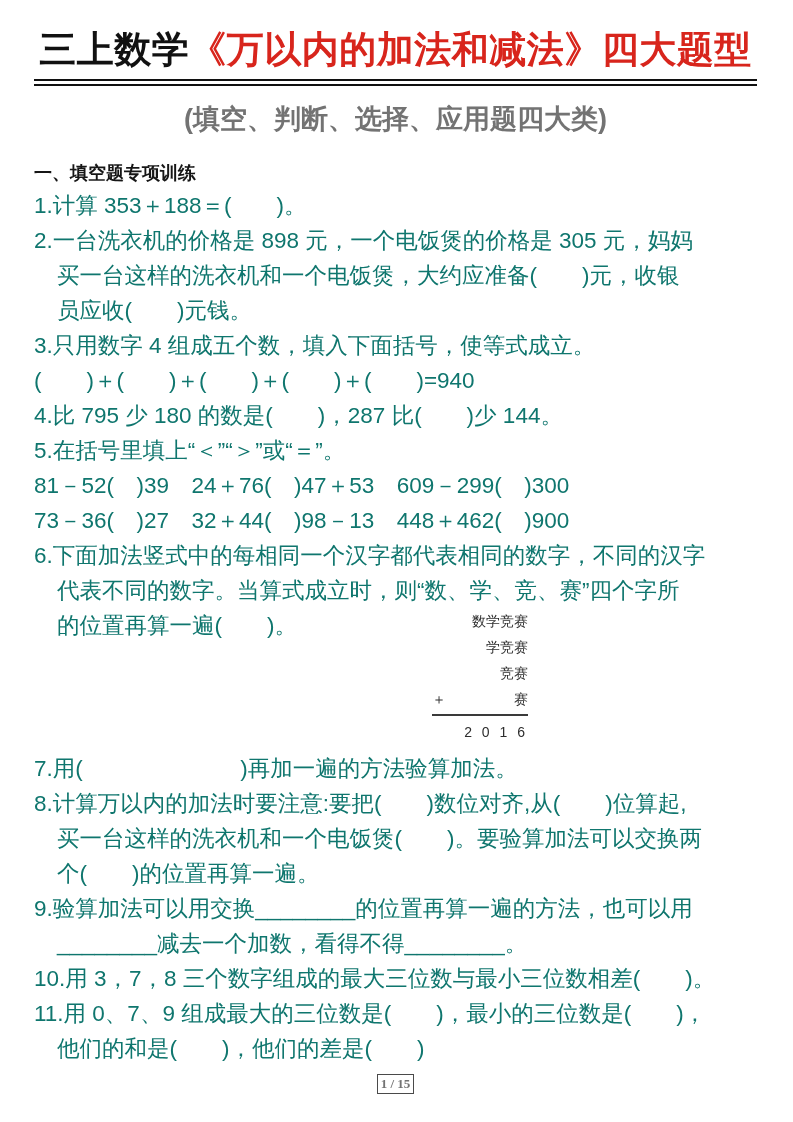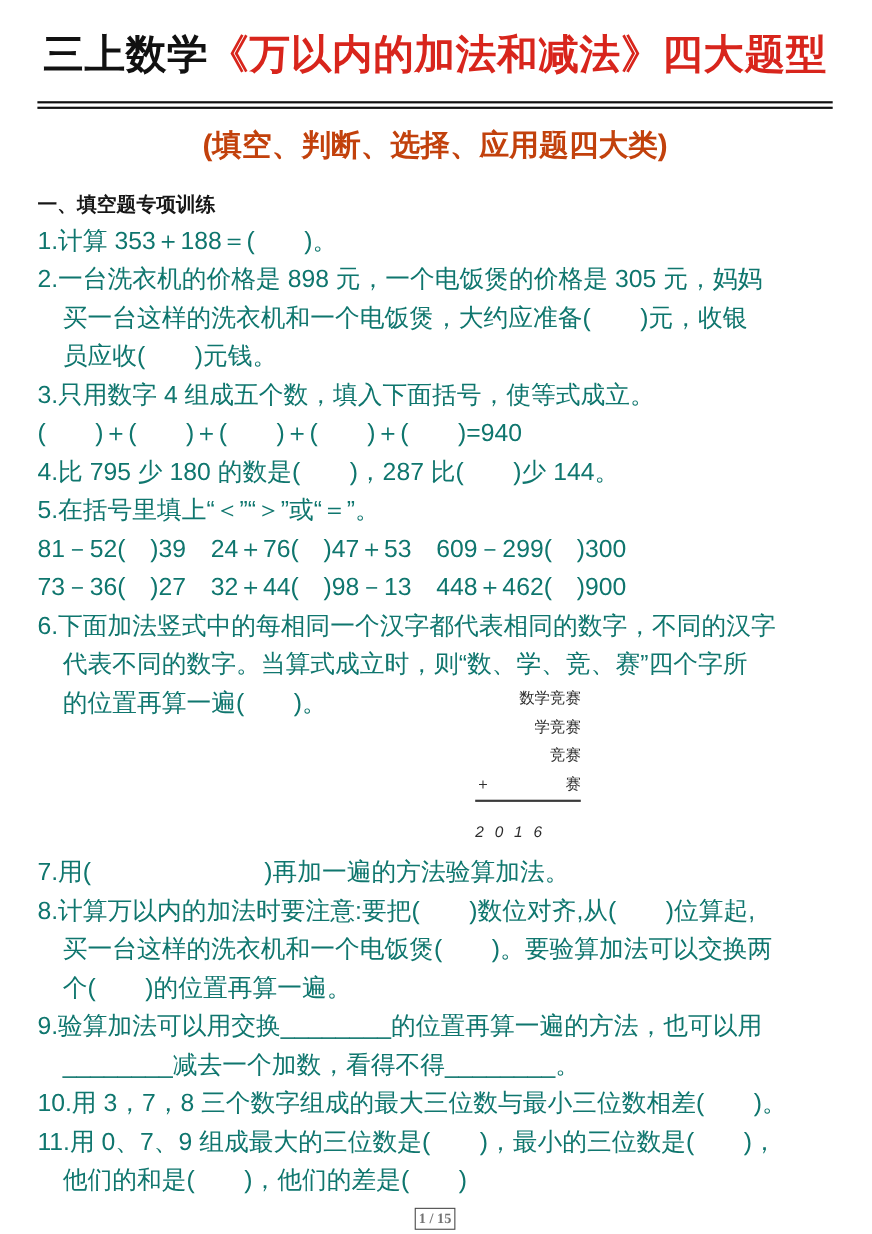--- a/index.html
+++ b/index.html
@@ -3,44 +3,44 @@
 <meta charset="utf-8">
 <style>
   html,body{margin:0;padding:0;background:#e8e8e8;}
   .page{
     width:793px;height:1122px;background:#ffffff;overflow:hidden;
     box-sizing:border-box;padding:26px 36px 0 34px;position:relative;
     font-family:"Liberation Sans","DejaVu Sans",sans-serif;color:#202020;
   }
   .title{
     font-size:37px;font-weight:bold;line-height:1.3;white-space:nowrap;
-    text-align:center;padding-bottom:18px;border-bottom:7px double #101010;
+    text-align:center;padding-bottom:5px;border-bottom:7px double #101010;
     letter-spacing:0.5px;color:#111111;
   }
   .t-red{color:#d8251c;}
   .subtitle{
-    text-align:center;font-size:27px;font-weight:bold;color:#c2410c;
+    text-align:center;font-size:27px;font-weight:bold;color:#737373;
     margin-top:16px;line-height:34px;
   }
   .section{
     font-size:18px;font-weight:bold;margin-top:22px;line-height:30px;color:#161616;
   }
   .line{
     font-size:22.5px;line-height:35px;white-space:nowrap;color:#0f766e;
   }
   .indent{padding-left:23px;}
   .sum{
     width:96px;margin:-35px 0 6px 398px;font-size:14px;line-height:26px;color:#2d2d2d;
   }
   .sum-row{text-align:right;}
   .sum-plusrow{
     display:flex;justify-content:space-between;align-items:flex-end;
     border-bottom:2px solid #3a3a3a;padding-bottom:2px;
   }
-  .sum-result{text-align:left;letter-spacing:3px;padding-top:14px;font-style:italic;}
+  .sum-result{text-align:right;letter-spacing:3px;padding-top:3px;}
   .footer{text-align:center;margin-top:8px;}
   .pagebox{
     display:inline-block;border:1px solid #4a4a4a;padding:0 3px;line-height:18px;
     font-family:"Liberation Serif","DejaVu Serif",serif;font-size:13px;
     font-weight:bold;color:#737373;
   }
 </style>
 </head>
 <body>
 

